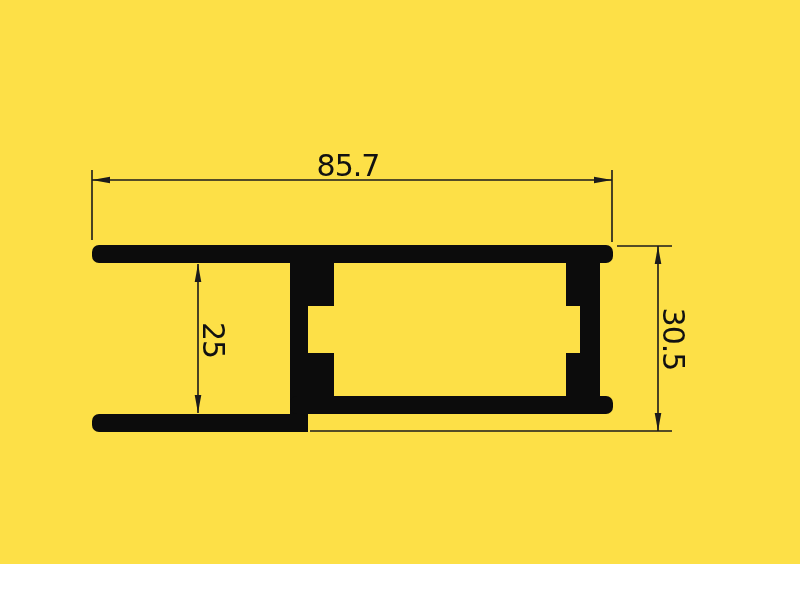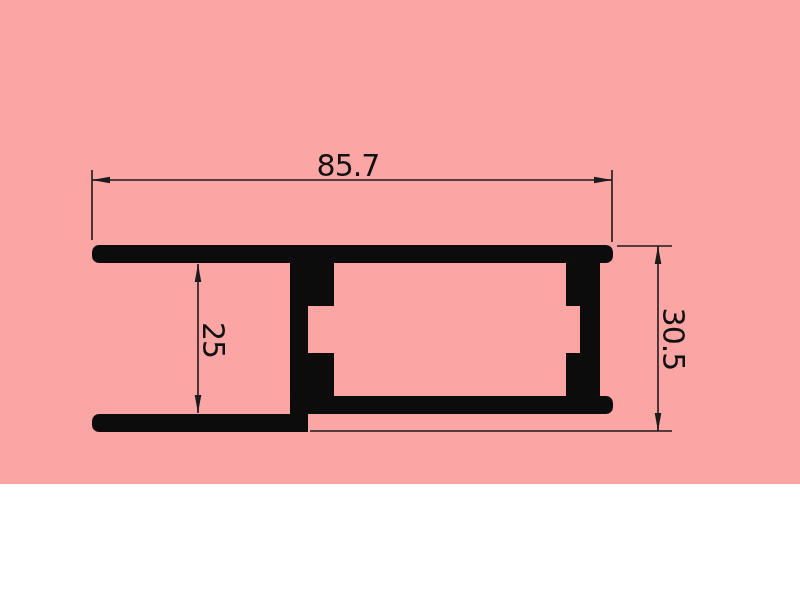--- a/index.html
+++ b/index.html
@@ -7,22 +7,22 @@
     padding: 0;
     width: 800px;
     height: 600px;
     background: #ffffff;
     font-family: "DejaVu Sans", "Liberation Sans", sans-serif;
     overflow: hidden;
   }
   .canvas {
     position: relative;
     width: 800px;
-    height: 484px;
-    background: #fca5a5;
+    height: 564px;
+    background: #fde047;
   }
   svg { display: block; }
   .ink { fill: #0c0c0c; stroke: none; }
   .dimline {
     stroke: #1b1b1b;
     stroke-width: 1.6;
     stroke-linecap: butt;
     fill: none;
   }
   .arrow { fill: #1b1b1b; stroke: none; }

